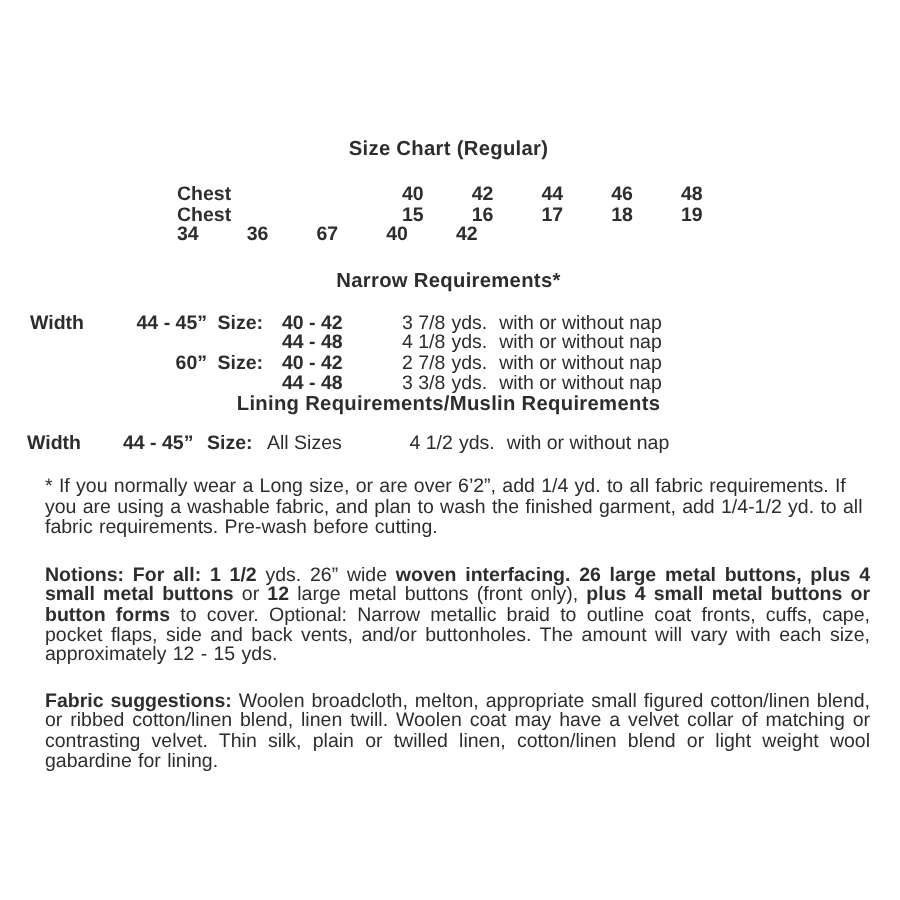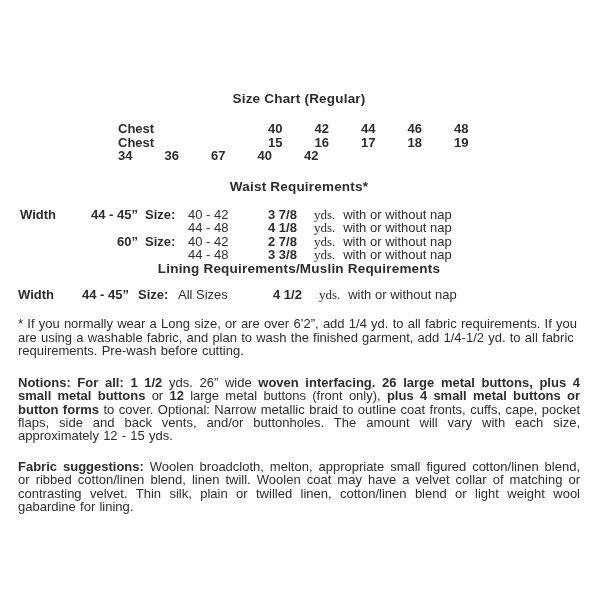--- a/index.html
+++ b/index.html
@@ -24,35 +24,35 @@
   .sc-label { width: 150px; }
   .sc-val { width: 46.5px; }
 
   
   .fr-title { margin-top: 17px; }
   .fabric-grid { margin-top: 15px; padding-left: 2px; }
   .fr-row { display: flex; }
   .fr-w   { width: 60px; font-weight: 700; }
   .fr-wv  { width: 58px; text-align: right; font-weight: 700; }
   .fr-s   { width: 43px; margin-left: 7px; font-weight: 700; }
-  .fr-r   { width: 80px; font-weight: 400; }
-  .fr-y   { font-weight: 700; }
-  .fr-u   { margin-left: 17px; font-family: Liberation Serif, serif; }
+  .fr-r   { width: 80px; font-weight: 700; }
+  .fr-y   { font-weight: 400; }
+  .fr-u   { margin-left: 4px; }
   .fr-nap { margin-left: 8px; }
 
   
   .ln-title { margin-top: 0; }
   .lining-row { display: flex; margin-top: 13px; }
   .ln-w  { width: 64px; font-weight: 700; }
   .ln-wv { width: 56px; font-weight: 700; }
   .ln-s  { width: 40px; font-weight: 700; }
   .ln-r  { width: 95px; font-weight: 400; }
 
   
-  .para { margin-top: 16px; word-spacing: 0.6px; }
+  .para { margin-top: 16px; word-spacing: 0.6px; margin-left: 12px; }
   .para.justified { text-align: justify; }
 </style>
 </head>
 <body>
 
 <div class="page">
 
   <div class="section-title">Size Chart (Regular)</div>
 
   <div class="size-chart">
@@ -74,21 +74,21 @@
     </div>
     <div class="sc-row">
       <span class="sc-val">34</span>
       <span class="sc-val">36</span>
       <span class="sc-val">67</span>
       <span class="sc-val">40</span>
       <span class="sc-val">42</span>
     </div>
   </div>
 
-  <div class="section-title fr-title">Waist Requirements*</div>
+  <div class="section-title fr-title">Narrow Requirements*</div>
 
   <div class="fabric-grid">
     <div class="fr-row">
       <span class="fr-w">Width</span>
       <span class="fr-wv">44 - 45”</span>
       <span class="fr-s">Size:</span>
       <span class="fr-r">40 - 42</span>
       <span class="fr-y">3 7/8</span>
       <span class="fr-u">yds.</span>
       <span class="fr-nap">with or without nap</span>

